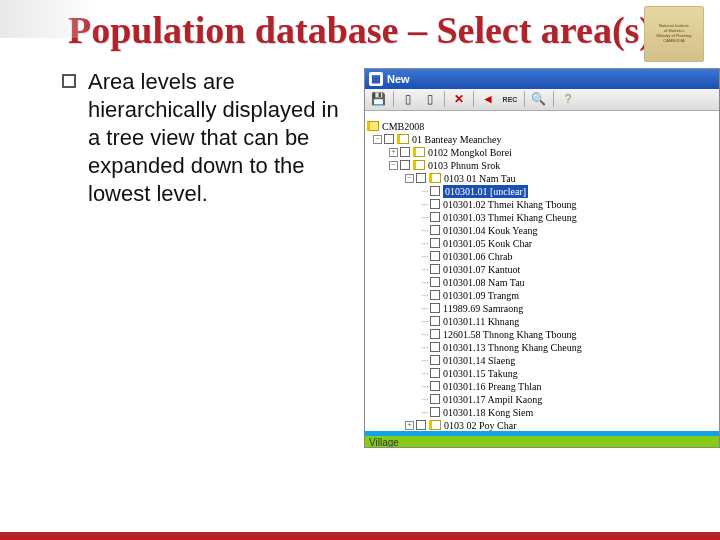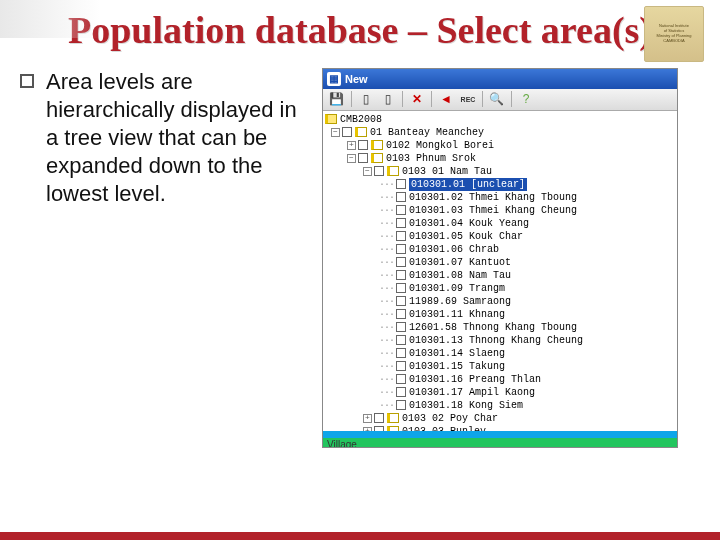--- a/index.html
+++ b/index.html
@@ -22,21 +22,21 @@
     font-size:4px;color:#5a4a1a;text-align:center;line-height:1.2;
   }
   .slide-title {
     text-align: center;
     font-family: Georgia, 'Times New Roman', serif;
     font-size: 38px; font-weight: bold;
     color: #b2222a;
     text-shadow: 1px 1px 0 rgba(0,0,0,.15);
     padding: 10px 60px 0 60px; line-height: 1.1;
   }
-  .content { display: flex; padding: 16px 0 0 20px; gap: 12px; }
+  .content { display: flex; padding: 16px 0 0 20px; gap: 12px; justify-content: flex-end; }
   .bullets { width: 290px; }
   .bullet { display: flex; gap: 12px; margin-bottom: 4px; }
   .sq { width: 14px; height: 14px; border: 2px solid #555; margin-top: 6px; flex: none; }
   .bt { font-size: 22px; color: #111; line-height: 1.28; }
   .screenshot {
     width: 356px; height: 380px;
     border: 1px solid #888;
     background: #fff; font-size: 10px; color: #000;
     overflow: hidden;
   }
@@ -50,31 +50,31 @@
   .toolbar {
     height: 22px; background: linear-gradient(#f4f4f4,#dcdcdc);
     border-bottom: 1px solid #aaa;
     display: flex; align-items: center; gap: 6px; padding: 0 6px;
   }
   .tb-ico { width:16px;height:16px;display:flex;align-items:center;justify-content:center;font-size:12px;color:#333;}
   .tb-ico.save{color:#2a5db0;}
   .tb-ico.del{color:#c00;font-weight:bold;}
   .tb-ico.left{color:#c00;}
   .tb-sep{width:1px;height:16px;background:#aaa;}
-  .tree { padding: 2px 2px; font-family: Liberation Mono, monospace; font-size: 10px; line-height: 13px; color:#000; overflow:hidden;}
+  .tree { padding: 9px 2px; font-family: Liberation Serif, serif; font-size: 10px; line-height: 13px; color:#000; overflow:hidden;}
   .row { display: flex; align-items: center; white-space: nowrap; height:13px;}
   .exp { width:9px;height:9px;border:1px solid #888;display:flex;align-items:center;justify-content:center;font-size:8px;color:#555;margin-right:2px;flex:none;line-height:1;}
   .fold{width:12px;height:10px;background:#fff;border:1px solid #b8a000;border-left:3px solid #e8c400;margin-right:3px;flex:none;}
   .fold.y{background:#ffe87a;}
   .chk{width:10px;height:10px;border:1px solid #666;margin-right:3px;flex:none;}
   .dots{color:#999;letter-spacing:-1px;margin-right:2px;}
   .lbl{}
   .lbl.sel{background:#1b4fb0;color:#fff;padding:0 2px;}
   .pad{display:inline-block;}
-  .statusbar{height:16px;border-top:7px solid #0ea5e9;background:#22c55e;font-size:10px;padding:1px 4px;color:#333;}
+  .statusbar{height:16px;border-top:5px solid #0ea5e9;background:#84cc16;font-size:10px;padding:1px 4px;color:#333;}
   .treewrap{height:320px;overflow:hidden;border-bottom:0;}
 </style>
 </head>
 <body>
 
 <div class="decor-tl"></div>
 <div class="logo">
   <div>National Institute</div>
   <div>of Statistics</div>
   <div>Ministry of Planning</div>

